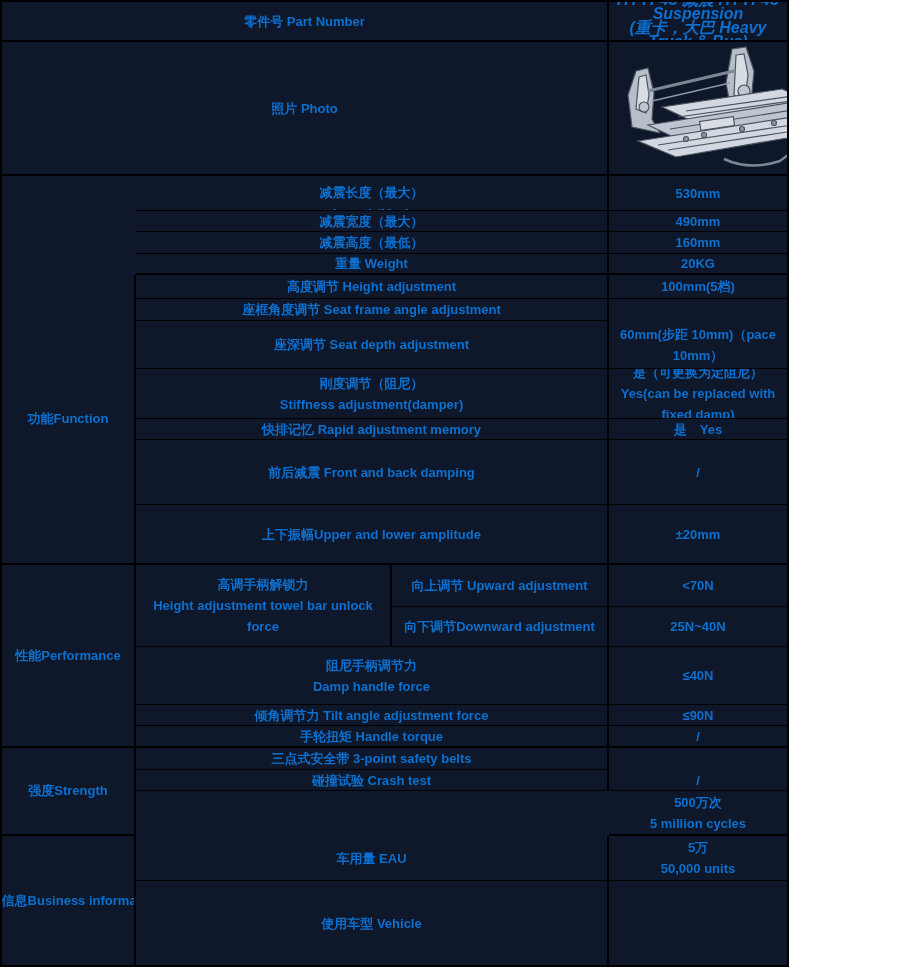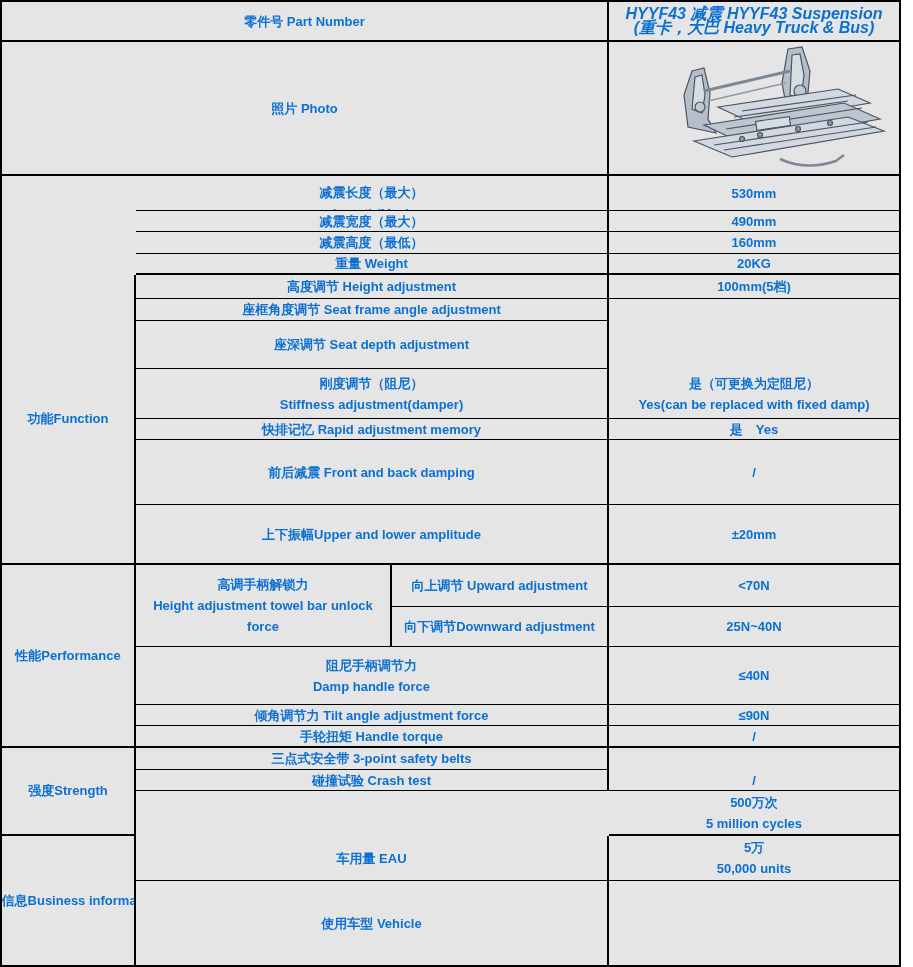--- a/index.html
+++ b/index.html
@@ -6,27 +6,27 @@
     --blue:#0c70d0;
     --border:#000000;
   }
   html,body{margin:0;padding:0;background:#ffffff;}
   .sheet{
     width:913px;height:967px;
     font-family:"Liberation Sans","DejaVu Sans",sans-serif;
     box-sizing:border-box;
   }
   .tbl{
-    width:901px;height:967px;
+    width:789px;height:967px;
     box-sizing:border-box;
     border:2px solid var(--border);
     display:grid;
     grid-template-columns:134px 256px 217px 1fr;
     grid-template-rows:40px 134px 35px 21px 22px 21px 24px 22px 48px 50px 21px 65px 60px 42px 40px 58px 21px 22px 22px 21px 45px 45px 1fr;
-    background:#e5e5e5;
+    background:#0f172a;
   }
   .cell{
     border-right:2px solid var(--border);
     border-bottom:1px solid var(--border);
     color:var(--blue);
     font-weight:bold;
     font-size:13px;
     line-height:21px;
     display:flex;
     align-items:center;
@@ -104,20 +104,21 @@
     <div class="cell" style="grid-area:5/2/6/4">减震高度（最低）</div>
     <div class="cell last-col" style="grid-area:5/4/6/5">160mm</div>
     <div class="cell thick-b" style="grid-area:6/2/7/4">重量  Weight</div>
     <div class="cell thick-b last-col" style="grid-area:6/4/7/5">20KG</div>
 
     <div class="cell thick-b cat" style="grid-area:7/1/14/2">功能Function</div>
     <div class="cell" style="grid-area:7/2/8/4">高度调节   Height adjustment</div>
     <div class="cell last-col" style="grid-area:7/4/8/5">100mm(5档)</div>
     <div class="cell" style="grid-area:8/2/9/4">座框角度调节 Seat frame angle adjustment</div>
     <div class="cell" style="grid-area:9/2/10/4">座深调节 Seat depth adjustment</div>
+    <div class="cell last-col" style="grid-area:9/4/10/5">60mm(步距 10mm)（pace 10mm）</div>
     <div class="cell" style="grid-area:10/2/11/4">刚度调节（阻尼）
 Stiffness adjustment(damper)</div>
     <div class="cell last-col" style="grid-area:10/4/11/5">是（可更换为定阻尼）
 Yes(can be replaced with fixed damp)</div>
     <div class="cell" style="grid-area:11/2/12/4">快排记忆 Rapid adjustment memory</div>
     <div class="cell last-col" style="grid-area:11/4/12/5">是　Yes</div>
     <div class="cell" style="grid-area:12/2/13/4">前后减震  Front and back damping</div>
     <div class="cell last-col" style="grid-area:12/4/13/5">/</div>
     <div class="cell thick-b" style="grid-area:13/2/14/4">上下振幅Upper and lower amplitude</div>
     <div class="cell thick-b last-col" style="grid-area:13/4/14/5">±20mm</div>

